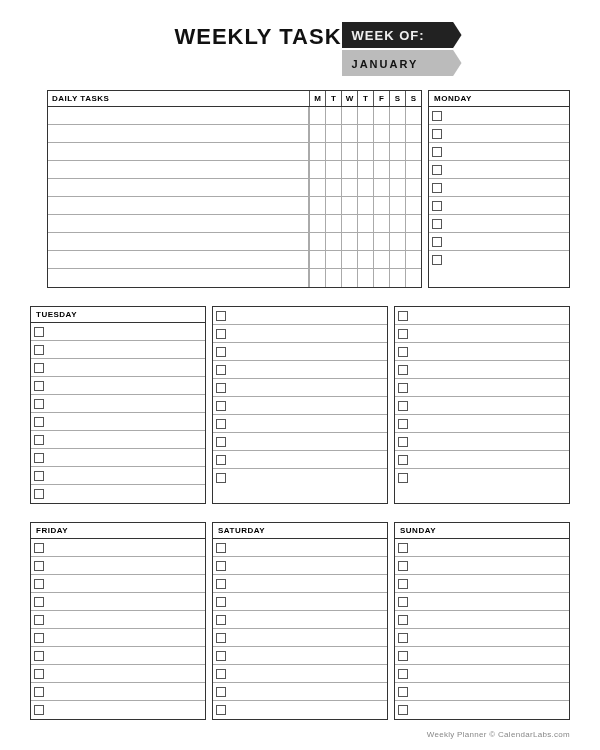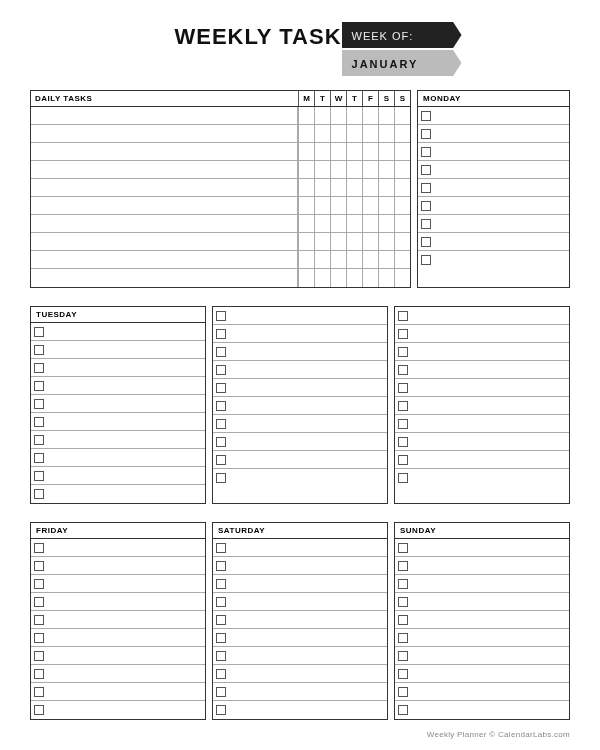--- a/index.html
+++ b/index.html
@@ -44,37 +44,38 @@
       min-width: 120px;
     }
     .week-badge-inner {
       background: #bbb;
       clip-path: polygon(0 0, 93% 0, 100% 50%, 93% 100%, 0 100%);
       padding: 4px 18px 4px 10px;
       min-width: 120px;
       margin-top: 2px;
     }
     .week-of-text {
-      font-size: 11px;
-      font-weight: 400;
+      font-size: 13px;
+      font-weight: 700;
       letter-spacing: 1px;
       color: #eee;
     }
     .week-month-text {
       font-size: 11px;
       font-weight: 700;
       letter-spacing: 2px;
       color: #111;
     }
 
     
     .section-top {
       display: flex;
       gap: 6px;
       margin-bottom: 10px;
+      margin-left: 17px;
     }
 
     
     .daily-tasks-table {
       border: 1.5px solid #333;
       flex: 1;
       min-width: 0;
     }
     .dt-header {
       display: flex;
@@ -110,21 +111,21 @@
       border-right: 1px solid #aaa;
     }
     .dt-check-cell {
       width: 16px;
       border-left: 1px solid #aaa;
     }
 
     
     .monday-panel {
       border: 1.5px solid #333;
-      width: 153px;
+      width: 142px;
       flex-shrink: 0;
     }
     .day-panel-header {
       font-size: 8px;
       font-weight: 700;
       padding: 3px 5px;
       border-bottom: 1.5px solid #333;
       letter-spacing: 0.5px;
     }
     .day-row {

